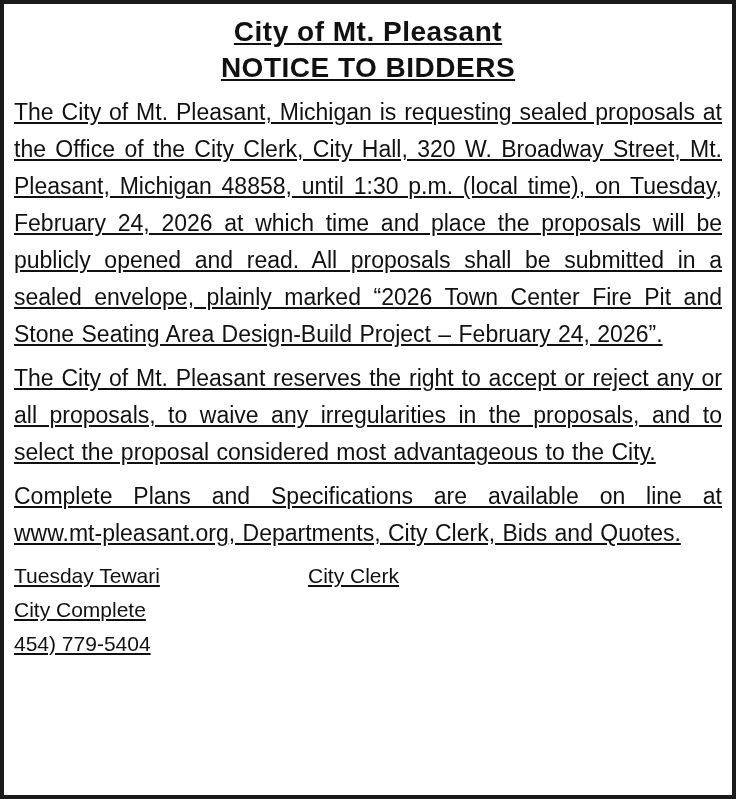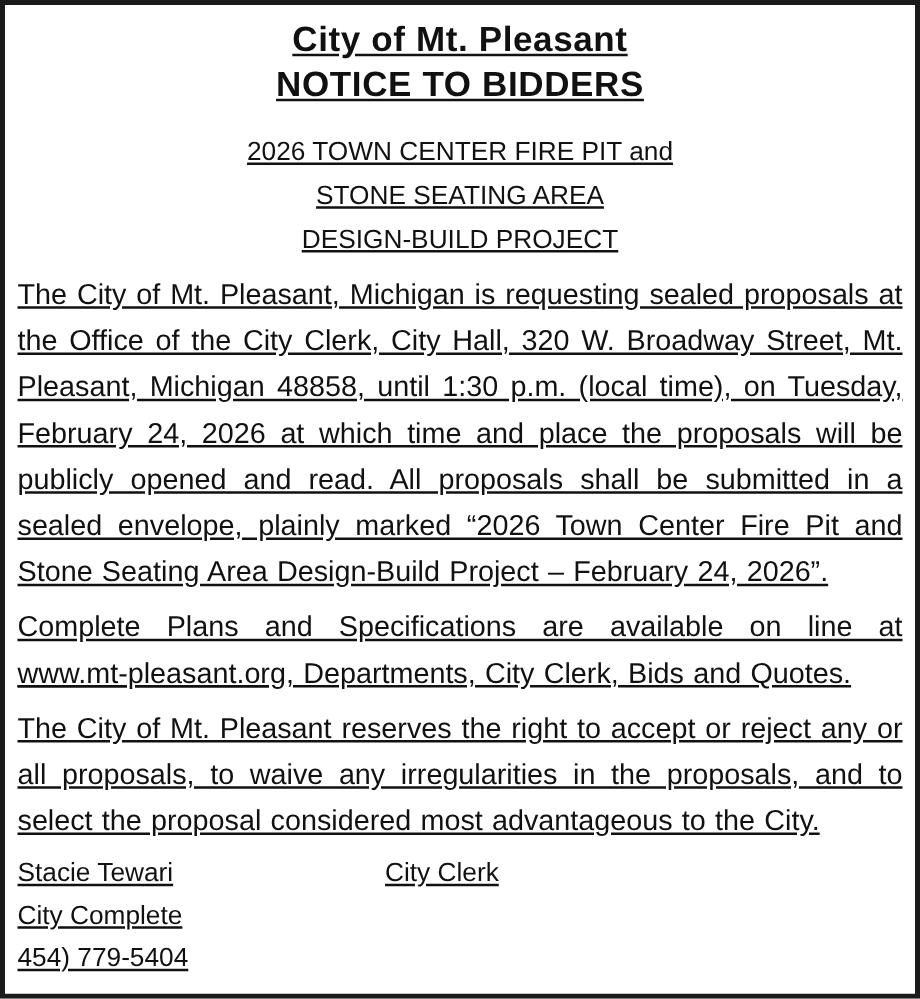--- a/index.html
+++ b/index.html
@@ -65,35 +65,30 @@
 </style>
 </head>
 <body>
 
 <div class="notice">
 
   <div class="org-title">City of Mt. Pleasant</div>
 
   <div class="notice-type">NOTICE TO BIDDERS</div>
 
-  <div class="project-block">
-    <div>2026 TOWN CENTER FIRE PIT and</div>
-    <div>STONE SEATING AREA</div>
-    <div>DESIGN-BUILD PROJECT</div>
-  </div>
 
   <p class="para para-first">The City of Mt. Pleasant, Michigan is requesting sealed proposals at the Office of the City Clerk, City Hall, 320 W. Broadway Street, Mt. Pleasant, Michigan 48858, until 1:30 p.m. (local time), on Tuesday, February 24, 2026 at which time and place the proposals will be publicly opened and read. All proposals shall be submitted in a sealed envelope, plainly marked “2026 Town Center Fire Pit and Stone Seating Area Design-Build Project – February 24, 2026”.</p>
 
+  <p class="para">The City of Mt. Pleasant reserves the right to accept or reject any or all proposals, to waive any irregularities in the proposals, and to select the proposal considered most advantageous to the City.</p>
+
   <p class="para"><span class="justify-line">Complete Plans and Specifications are available on line at</span><a class="link">www.mt-pleasant.org</a><span>, Departments, City Clerk, Bids and Quotes.</span></p>
-
-  <p class="para">The City of Mt. Pleasant reserves the right to accept or reject any or all proposals, to waive any irregularities in the proposals, and to select the proposal considered most advantageous to the City.</p>
 
   <div class="signature">
     <div class="sig-col">
-      <div>Stacie Tewari</div>
+      <div>Tuesday Tewari</div>
       <div>City Complete</div>
       <div>454) 779-5404</div>
     </div>
     <div class="sig-col">
       <div>City Clerk</div>
     </div>
   </div>
 
 </div>
 

